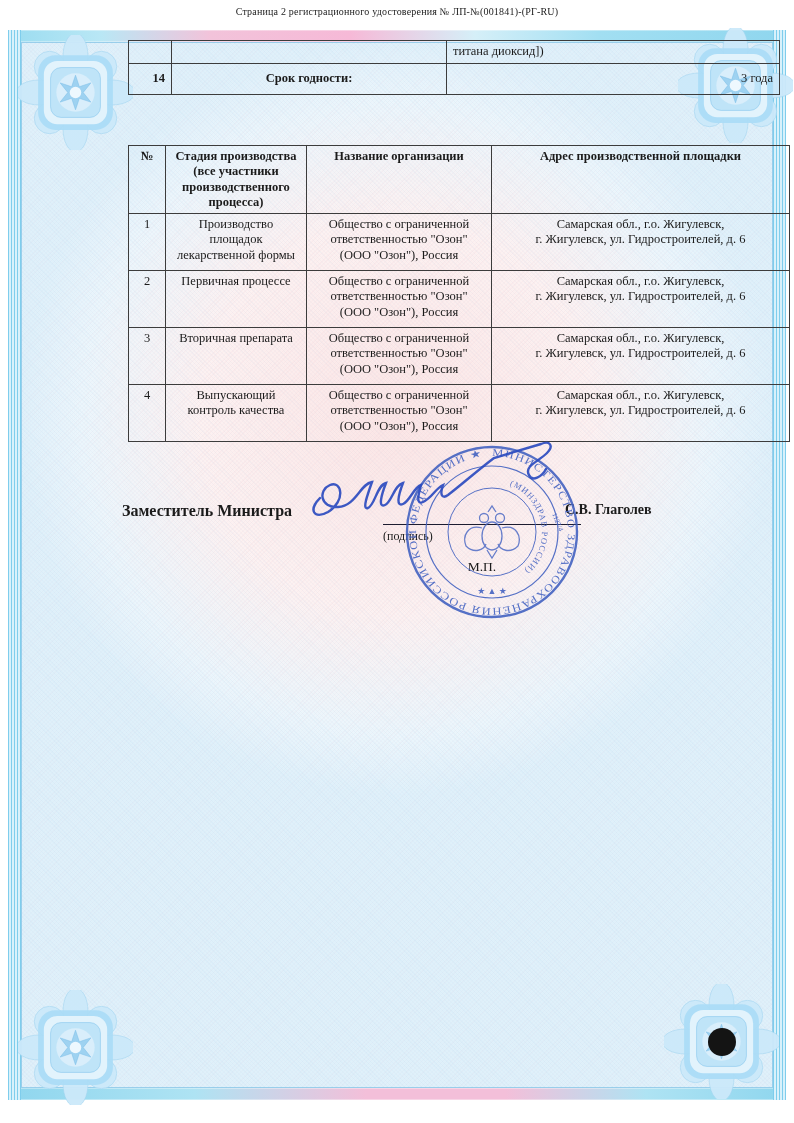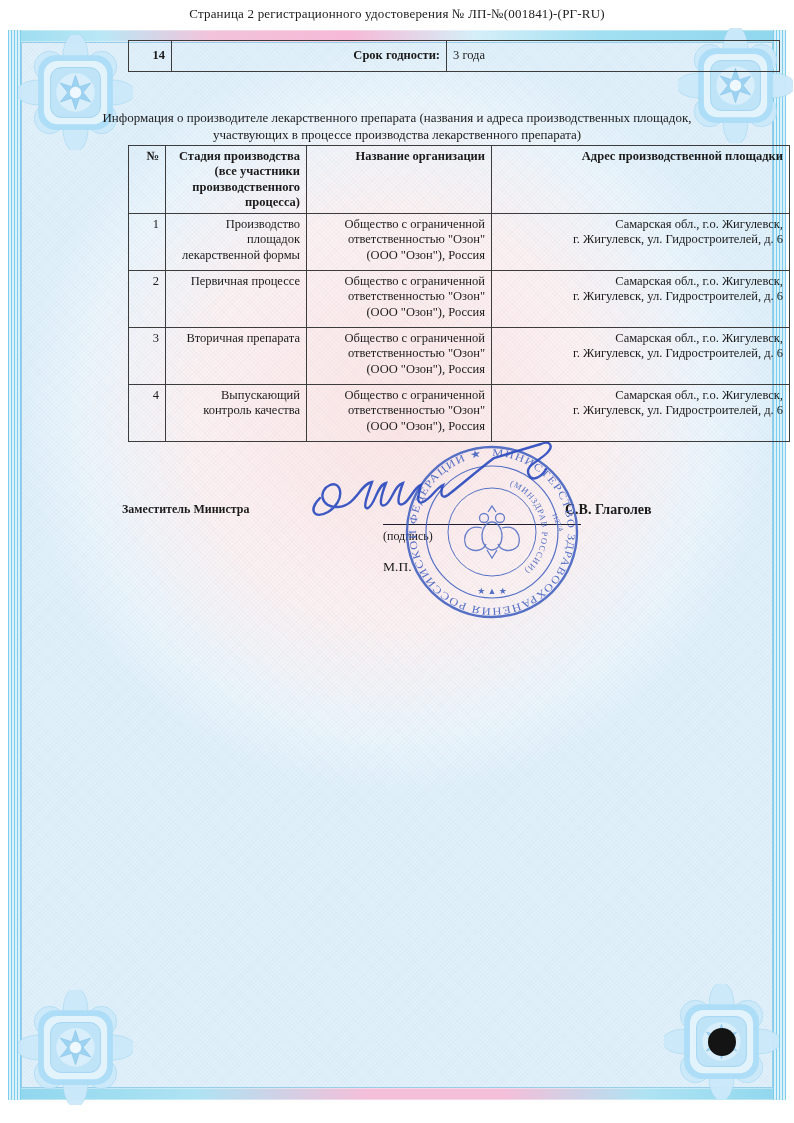--- a/index.html
+++ b/index.html
@@ -1,19 +1,19 @@
 <!DOCTYPE html>
 <html><head>
 <meta charset="utf-8">
 <style>
   html,body{margin:0;padding:0;background:#e8e8e8;}
   .page{position:relative;width:794px;height:1123px;background:#ffffff;overflow:hidden;
         font-family:"Liberation Serif", serif;color:#1b1b1b;margin:0 auto;}
   .header-line{position:absolute;top:6px;left:0;width:794px;text-align:center;
-        font-size:13px;letter-spacing:.2px;}
+        font-size:10px;letter-spacing:.2px;}
   
   .cert{position:absolute;left:8px;top:30px;width:778px;height:1070px;}
   .strip-top{position:absolute;left:0;top:0;width:778px;height:12px;
       background:linear-gradient(90deg,#9adcf0 0%,#b9e7f5 12%,#f2c3da 26%,#f6b9d7 44%,#d5eff8 60%,#a2dff2 76%,#8fd6ee 100%);}
   .strip-bottom{position:absolute;left:0;bottom:0;width:778px;height:12px;
       background:linear-gradient(90deg,#8fd6ee 0%,#aee3f3 24%,#f3bfd9 46%,#f3bfd9 64%,#aee3f3 82%,#8fd6ee 100%);}
   .strip-left{position:absolute;left:0;top:0;bottom:0;width:13px;
       background:repeating-linear-gradient(90deg,#7fcdec 0 1px,#d8f1fb 1px 3px),#bfe7f6;}
   .strip-right{position:absolute;right:0;top:0;bottom:0;width:13px;
       background:repeating-linear-gradient(90deg,#7fcdec 0 1px,#d8f1fb 1px 3px),#bfe7f6;}
@@ -29,44 +29,44 @@
   .rosette{position:absolute;width:115px;height:115px;}
   .rosette-tl{left:18px;top:35px;}
   .rosette-tr{left:678px;top:28px;}
   .rosette-bl{left:18px;top:990px;}
   .rosette-br{left:664px;top:984px;}
   .hole-punch{position:absolute;left:708px;top:1028px;width:28px;height:28px;
       border-radius:50%;background:#141414;}
   
   table{border-collapse:collapse;table-layout:fixed;}
   td,th{border:1px solid #3c3c3c;vertical-align:top;padding:3px 6px;
-      font-size:12.5px;line-height:1.22;white-space:pre-line;font-weight:normal;text-align:right;}
+      font-size:12.5px;line-height:1.22;white-space:pre-line;font-weight:normal;text-align:center;}
   .tbl-top{position:absolute;left:128px;top:40px;width:612px;}
   .tbl-top .c-num{width:30px;text-align:right;font-weight:bold;vertical-align:middle;}
   .tbl-top .c-label{width:262px;font-weight:bold;vertical-align:middle;}
-  .tbl-top .c-value{width:320px;text-align:left;vertical-align:middle;}
+  .tbl-top .c-value{width:320px;text-align:right;vertical-align:middle;}
   .tbl-top .r-cont td{height:16px;}
   .tbl-top .r-cont .c-value{text-align:left;vertical-align:top;}
   .tbl-top .r-shelf td{height:24px;}
   .info-heading{position:absolute;left:97px;top:110px;width:600px;text-align:center;
       font-size:13px;line-height:1.3;white-space:pre-line;}
   .tbl-main{position:absolute;left:128px;top:145px;width:609px;}
   .tbl-main th{font-weight:bold;}
   .col-no{width:24px;}
   .col-stage{width:128px;}
   .col-org{width:172px;}
   .col-addr{width:285px;}
   .tbl-main .h-row th{height:60px;}
   .tbl-main .d-row td{height:50px;}
   
-  .sig-title{position:absolute;left:122px;top:502px;font-size:12px;font-weight:bold;}
+  .sig-title{position:absolute;left:122px;top:502px;font-size:16px;font-weight:bold;}
   .sig-name{position:absolute;left:565px;top:502px;font-size:14px;font-weight:bold;}
   .sig-line{position:absolute;left:383px;top:524px;width:198px;height:1.4px;background:#1c1c30;}
   .sig-caption{position:absolute;left:383px;top:529px;width:198px;text-align:left;font-size:12px;}
-  .seal-caption{position:absolute;left:383px;top:559px;width:198px;text-align:left;font-size:13.5px;}
+  .seal-caption{position:absolute;left:383px;top:559px;width:198px;text-align:center;font-size:13.5px;}
   .stamp{position:absolute;left:404px;top:444px;width:176px;height:176px;opacity:.88;}
   .handwriting{position:absolute;left:298px;top:438px;width:275px;height:95px;}
 </style>
 </head>
 <body>
 
 <div class="page">
 
   <div class="header-line">Страница 2  регистрационного удостоверения № ЛП-№(001841)-(РГ-RU)</div>
 
@@ -109,30 +109,33 @@
   <svg class="rosette rosette-bl" viewBox="0 0 120 120">
       <use href="#rosette-sym"></use>
     </svg>
   <svg class="rosette rosette-br" viewBox="0 0 120 120">
       <use href="#rosette-sym"></use>
     </svg>
   <div class="hole-punch"></div>
 
   <table class="tbl-top">
     <tbody>
+        <tr class="r-cont">
+      <td class="c-num"></td>
+      <td class="c-label"></td>
+      <td class="c-value">титана диоксид])</td>
+    </tr>
     <tr class="r-shelf">
       <td class="c-num">14</td>
       <td class="c-label">Срок годности:</td>
       <td class="c-value">3 года</td>
     </tr>
   </tbody>
     </table>
 
-  <div class="info-heading">Информация о производителе лекарственного препарата (названия и адреса производственных площадок,
-участвующих в процессе производства лекарственного препарата)</div>
 
   <table class="tbl-main">
     <tbody>
         <tr class="h-row">
       <th class="col-no">№</th>
       <th class="col-stage">Стадия производства
 (все участники
 производственного
 процесса)</th>
       <th class="col-org">Название организации</th>

